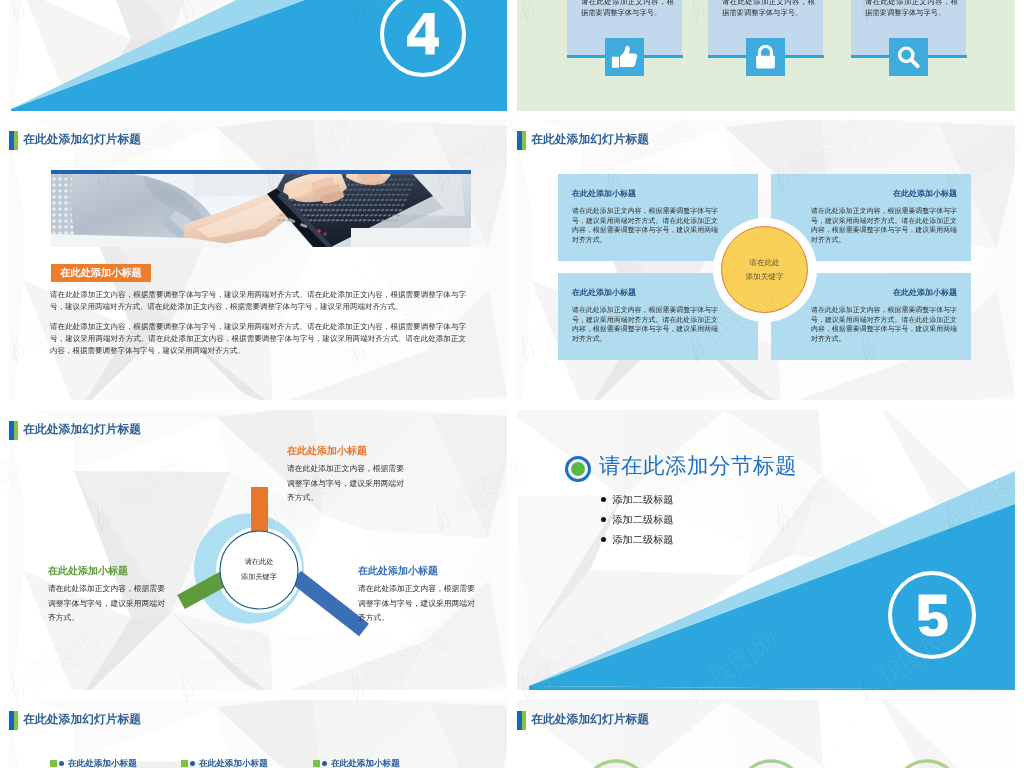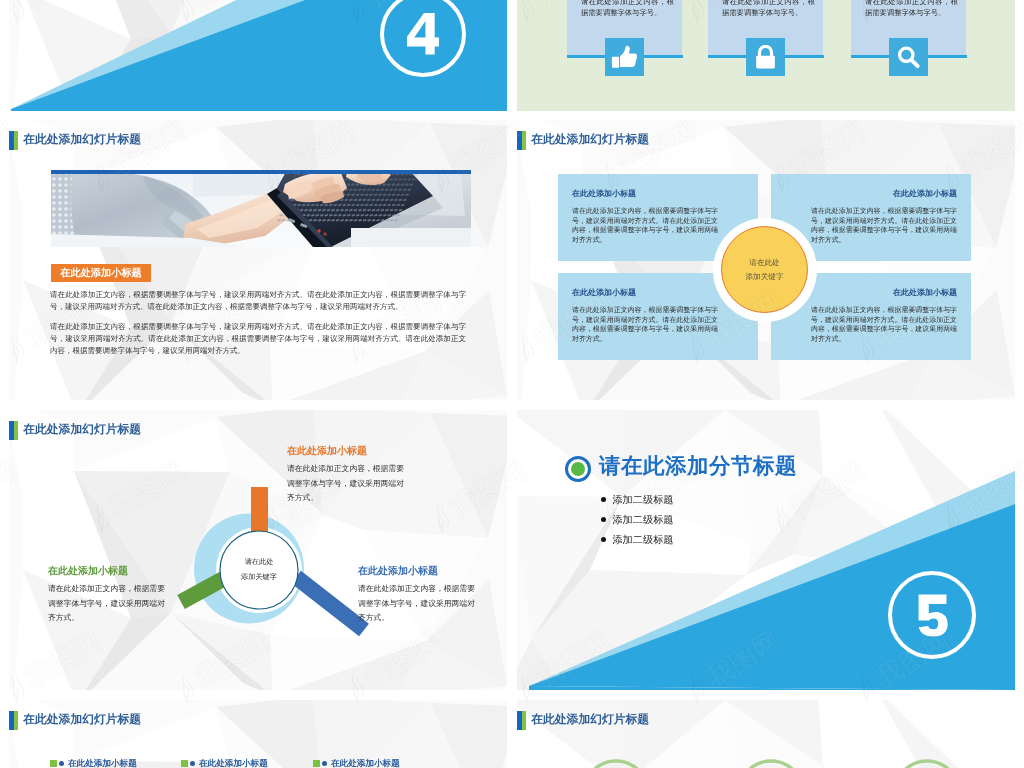--- a/index.html
+++ b/index.html
@@ -38,21 +38,21 @@
 .centerring{position:absolute;border-radius:50%;background:#fff;}
 .centeryellow{position:absolute;border-radius:50%;background:#F9D158;border:1.6px solid #E8762A;
   box-sizing:border-box;display:flex;flex-direction:column;align-items:center;justify-content:center;
   font-size:7.6px;color:#57523f;line-height:1.72;}
 
 
 .tri-title{position:absolute;font-size:10px;font-weight:bold;line-height:1;}
 .tri-body{position:absolute;font-size:7.8px;line-height:1.86;color:#2f2f2f;width:117px;}
 
 
-.divtitle{position:absolute;font-size:21.5px;font-weight:bold;color:#1C6FC4;white-space:nowrap;letter-spacing:.5px;}
+.divtitle{position:absolute;font-size:21.5px;font-weight:normal;color:#1C6FC4;white-space:nowrap;letter-spacing:.5px;}
 .divbullet{position:absolute;font-size:10.2px;color:#1b1b1b;white-space:nowrap;line-height:1;}
 .divbullet .dot{display:inline-block;width:5.4px;height:5.4px;border-radius:50%;background:#111;
   vertical-align:middle;margin-right:6px;margin-bottom:2px;}
 
 
 .pcol{position:absolute;font-size:8.6px;font-weight:bold;color:#2A5C9B;white-space:nowrap;line-height:1;}
 </style>
 </head>
 <body>
 

